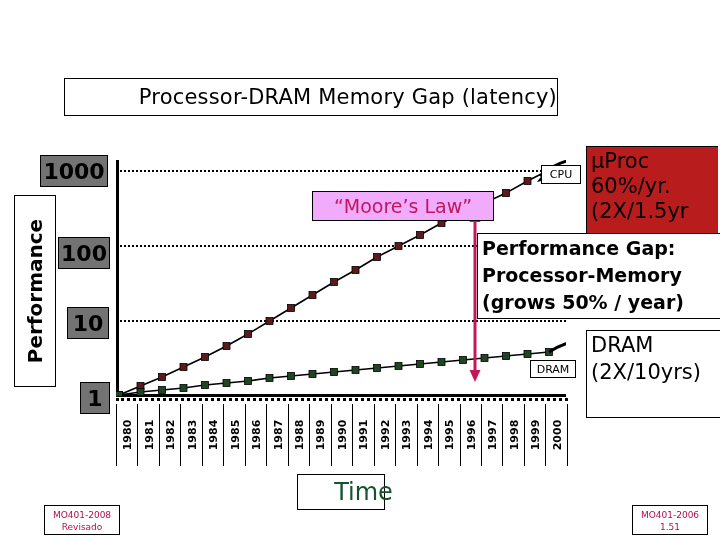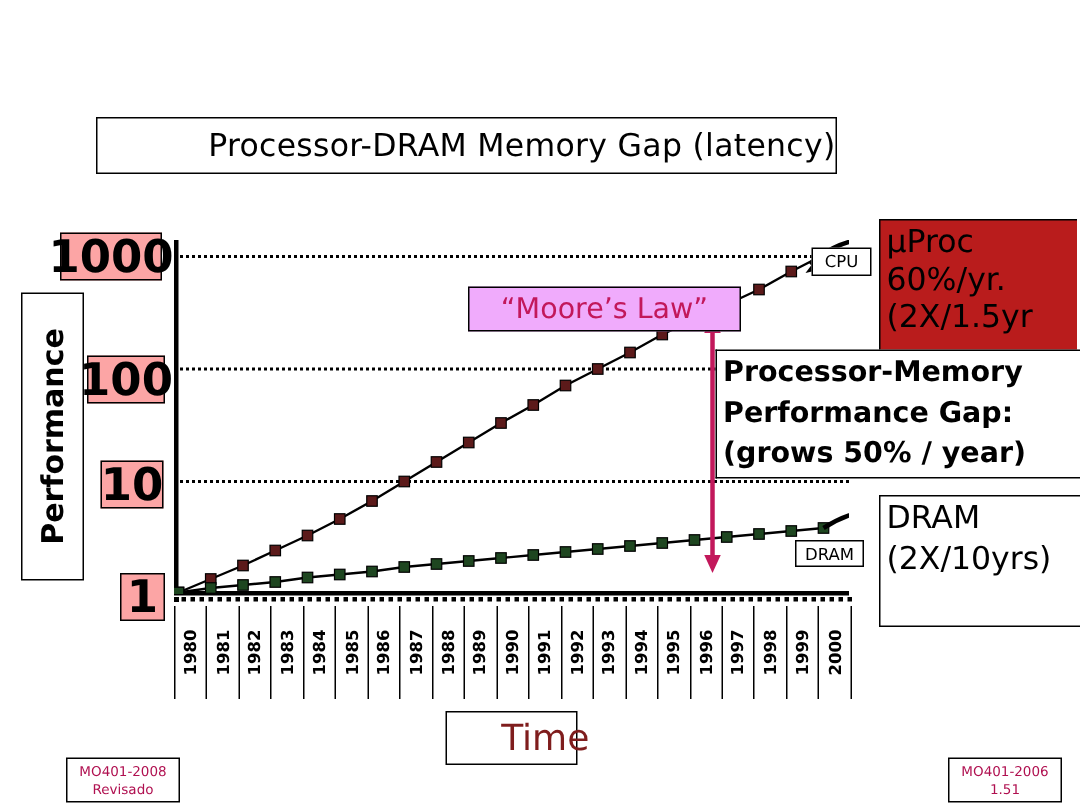--- a/index.html
+++ b/index.html
@@ -25,22 +25,22 @@
   .gridline{
     position:absolute;left:0;width:450px;height:0;
     border-top:2px dotted #000;
   }
   #axis-y{position:absolute;left:0px;top:0px;width:3px;height:236px;background:#000;}
   #axis-x{position:absolute;left:0px;top:234px;width:450px;height:3px;background:#000;}
   #axis-x-dots{position:absolute;left:0px;top:238px;width:452px;height:0;border-top:3px dotted #000;}
 
   
   .ylabel{
-    border:1px solid #000;background:#fca5a5;color:#000;
-    font-size:30px;font-weight:bold;
+    border:1px solid #000;background:#737373;color:#000;
+    font-size:22px;font-weight:bold;
     display:flex;align-items:center;justify-content:center;
     font-family:"DejaVu Sans", sans-serif;
   }
   #ylabel-1000{left:40px;top:155px;width:66px;height:30px;}
   #ylabel-100{left:58px;top:237px;width:50px;height:30px;}
   #ylabel-10{left:67px;top:307px;width:40px;height:30px;}
   #ylabel-1{left:80px;top:382px;width:28px;height:30px;}
 
   
   #perf-box{
@@ -66,21 +66,21 @@
     font-size:11px;font-weight:bold;color:#000;white-space:nowrap;
     font-family:"DejaVu Sans", sans-serif;
   }
 
   
   #time-box{
     left:297px;top:474px;width:86px;height:34px;
     border:1px solid #000;background:#fff;
     display:flex;align-items:center;justify-content:center;
   }
-  #time-text{font-size:24px;color:#7f1d1d;font-family:"DejaVu Sans", sans-serif;margin-left:45px;}
+  #time-text{font-size:24px;color:#14532d;font-family:"DejaVu Sans", sans-serif;margin-left:45px;}
 
   
   #moore-box{
     left:312px;top:191px;width:180px;height:28px;
     border:1px solid #000;background:#f0abfc;
     display:flex;align-items:center;justify-content:center;
   }
   #moore-text{
     font-size:19px;color:#c2185b;white-space:nowrap;
     font-family:"DejaVu Sans", sans-serif;
@@ -305,22 +305,22 @@
 <div class="abs tagbox" id="cpu-tag">CPU</div>
 <div class="abs tagbox" id="dram-tag">DRAM</div>
 
 <div class="abs" id="proc-note">
   <div>µProc</div>
   <div>60%/yr.</div>
   <div>(2X/1.5yr</div>
 </div>
 
 <div class="abs" id="gap-note">
+  <div>Performance Gap:</div>
   <div>Processor-Memory</div>
-  <div>Performance Gap:</div>
   <div>(grows 50% / year)</div>
 </div>
 
 <div class="abs" id="dram-note">
   <div>DRAM</div>
   <div>(2X/10yrs)</div>
 </div>
 
 <div class="abs footer" id="footer-left">
   <div>MO401-2008</div>

